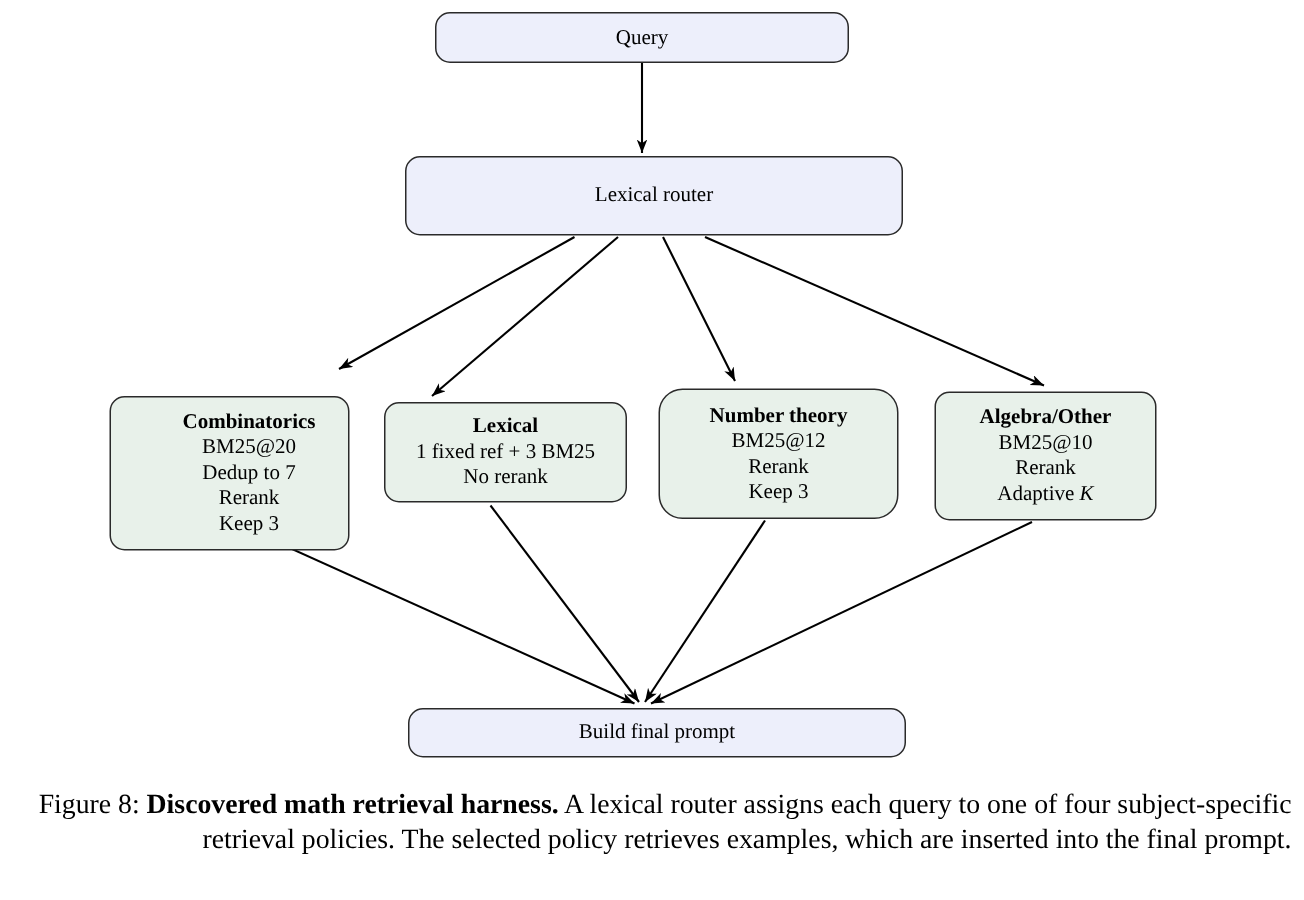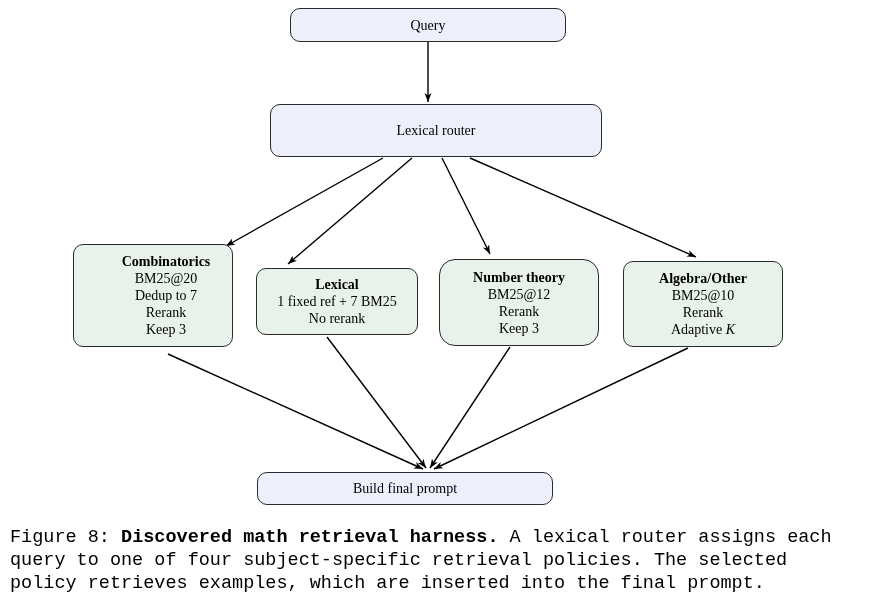--- a/index.html
+++ b/index.html
@@ -41,22 +41,21 @@
   .node .title { font-weight: bold; }
   .node .line { white-space: nowrap; }
   .it { font-style: italic; }
   .caption {
     position: absolute;
     left: 10px;
     top: 526px;
     width: 851px;
     font-size: 18.5px;
     line-height: 23px;
-    text-align: left;
-    font-family: Liberation Mono, monospace;
+    text-align: right;
   }
   .caption b { font-weight: bold; }
 </style>
 </head>
 <body>
 
 <div class="stage">
 
   <svg class="arrow-layer" width="869" height="600" viewBox="0 0 869 600">
     <defs>
@@ -76,49 +75,49 @@
   </svg>
 
   <div class="node lav" style="left:290px; top:8px; width:276px; height:34px;">
     <div class="line">Query</div>
   </div>
 
   <div class="node lav" style="left:270px; top:104px; width:332px; height:53px;">
     <div class="line">Lexical router</div>
   </div>
 
-  <div class="node grn" style="left:73px; top:244px; width:160px; height:103px;padding-left:26px;">
+  <div class="node grn" style="left:73px; top:264px; width:160px; height:103px;padding-left:26px;">
     <div class="line title">Combinatorics</div>
     <div class="line">BM25@20</div>
     <div class="line">Dedup to 7</div>
     <div class="line">Rerank</div>
     <div class="line">Keep 3</div>
   </div>
 
   <div class="node grn" style="left:256px; top:268px; width:162px; height:67px;">
     <div class="line title">Lexical</div>
-    <div class="line">1 fixed ref + 7 BM25</div>
+    <div class="line">1 fixed ref + 3 BM25</div>
     <div class="line">No rerank</div>
   </div>
 
   <div class="node grn" style="left:439px; top:259px; width:160px; height:87px;border-radius:16px;">
     <div class="line title">Number theory</div>
     <div class="line">BM25@12</div>
     <div class="line">Rerank</div>
     <div class="line">Keep 3</div>
   </div>
 
-  <div class="node grn" style="left:623px; top:261px; width:160px; height:86px;">
+  <div class="node grn" style="left:623px; top:261px; width:148px; height:86px;">
     <div class="line title">Algebra/Other</div>
     <div class="line">BM25@10</div>
     <div class="line">Rerank</div>
     <div class="line"><span>Adaptive</span> <span class="it">K</span></div>
   </div>
 
-  <div class="node lav" style="left:257px; top:472px; width:296px; height:33px;">
+  <div class="node lav" style="left:272px; top:472px; width:332px; height:33px;">
     <div class="line">Build final prompt</div>
   </div>
 
   <div class="caption">
     <span>Figure 8:</span>
     <b>Discovered math retrieval harness.</b>
     <span>A lexical router assigns each query to one of four subject-specific retrieval policies. The selected policy retrieves examples, which are inserted into the final prompt.</span>
   </div>
 
 </div>

